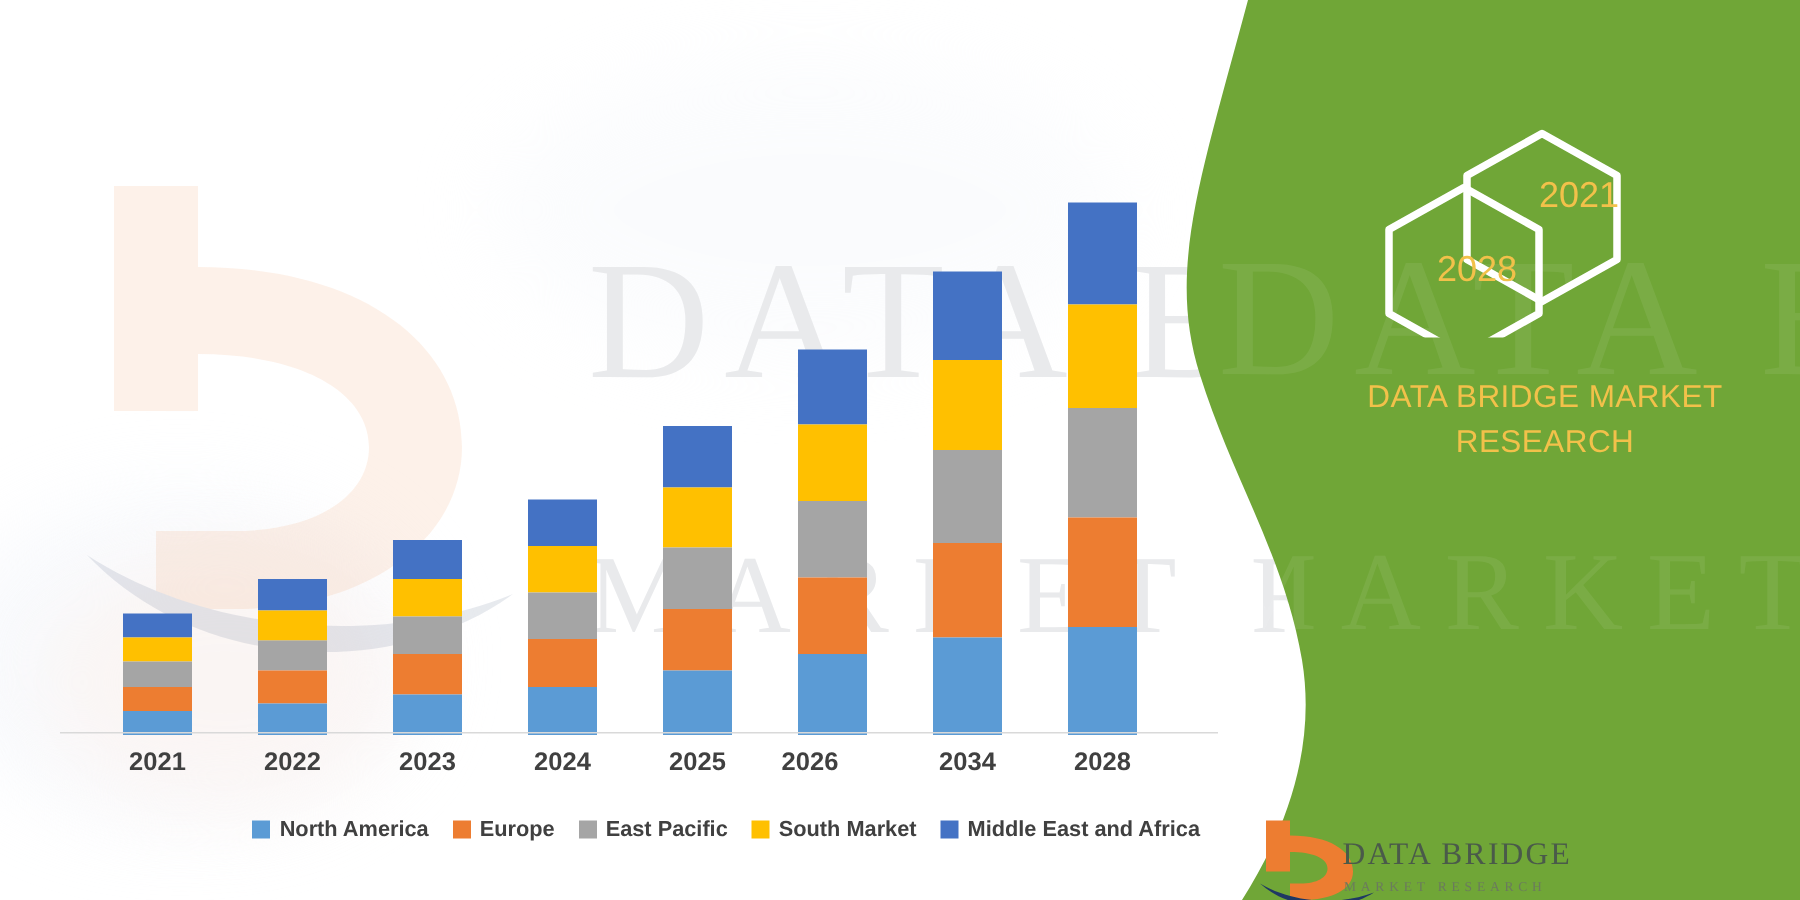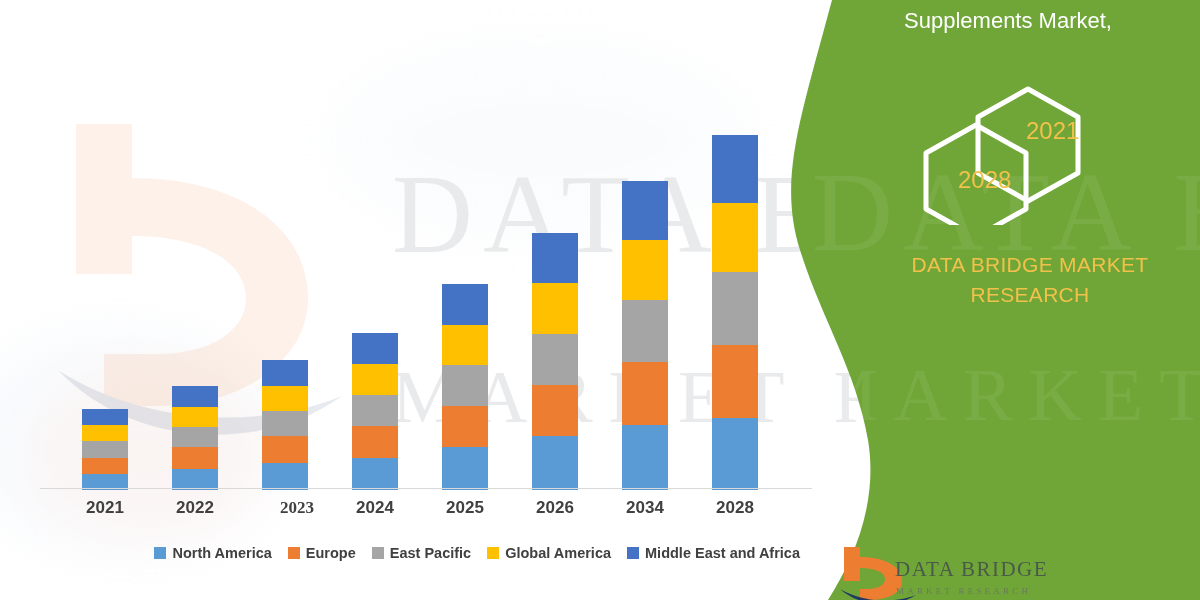--- a/index.html
+++ b/index.html
@@ -147,60 +147,60 @@
           <div class="seg" style="height: 73.0286px; background: rgb(165, 165, 165);"></div>
           <div class="seg" style="height: 68.9714px; background: rgb(255, 192, 0);"></div>
           <div class="seg" style="height: 67.9571px; background: rgb(68, 114, 196);"></div>
         </div>
       </div>
   </div>
   <div class="axis-line"></div>
   <div class="xlabels" id="xlabels">
       <div class="xlabel" style="left: 25px;">2021</div>
       <div class="xlabel" style="left: 115px;">2022</div>
-      <div class="xlabel" style="left: 217px; font-family: Liberation Serif, serif;">2023</div>
+      <div class="xlabel" style="left: 205px;">2023</div>
       <div class="xlabel" style="left: 295px;">2024</div>
       <div class="xlabel" style="left: 385px;">2025</div>
-      <div class="xlabel" style="left: 475px;">2026</div>
+      <div class="xlabel" style="left: 460px;">2026</div>
       <div class="xlabel" style="left: 565px;">2034</div>
       <div class="xlabel" style="left: 655px;">2028</div>
     </div>
 
   <div class="legend" id="legend">
       <div class="legend-item">
         <span class="legend-swatch" style="background: rgb(91, 155, 213);"></span>
         <span class="legend-label">North America</span>
       </div>
       <div class="legend-item">
         <span class="legend-swatch" style="background: rgb(237, 125, 49);"></span>
         <span class="legend-label">Europe</span>
       </div>
       <div class="legend-item">
         <span class="legend-swatch" style="background: rgb(165, 165, 165);"></span>
         <span class="legend-label">East Pacific</span>
       </div>
       <div class="legend-item">
         <span class="legend-swatch" style="background: rgb(255, 192, 0);"></span>
-        <span class="legend-label">Global America</span>
+        <span class="legend-label">South Market</span>
       </div>
       <div class="legend-item">
         <span class="legend-swatch" style="background: rgb(68, 114, 196);"></span>
         <span class="legend-label">Middle East and Africa</span>
       </div>
     </div>
 
   <svg class="green-panel" viewBox="0 0 440 600" preserveAspectRatio="none">
     <path id="green-shape" d="M72 0 C 40 120, 18 180, 40 250 C 62 320, 96 370, 108 440 C 118 500, 96 556, 68 600 L440 600 L440 0 Z" fill="#70A637"></path>
   </svg>
 
   <div class="wm-green" style="left:812px;top:148px;font-size:112px;letter-spacing:10px;">DATA BRIDGE</div>
   <div class="wm-green" style="left:812px;top:353px;font-size:74px;letter-spacing:16px;">MARKET RESEARCH</div>
 
   <div class="gp-title">
-    <span>Supplements Market,</span><br>
+    <br>
   </div>
 
   <svg class="hexwrap" viewBox="0 0 200 140">
     <polygon points="108,4 158,32 158,88 108,116 58,88 58,32" fill="none" stroke="#ffffff" stroke-width="5" stroke-linejoin="round"></polygon>
     <polygon points="56,40 106,68 106,124 56,152 6,124 6,68" fill="none" stroke="#ffffff" stroke-width="5" stroke-linejoin="round"></polygon>
   </svg>
   <div class="hex-label hex-2021-label">2021</div>
   <div class="hex-label hex-2028-label">2028</div>
 
   <div class="gp-brand">

